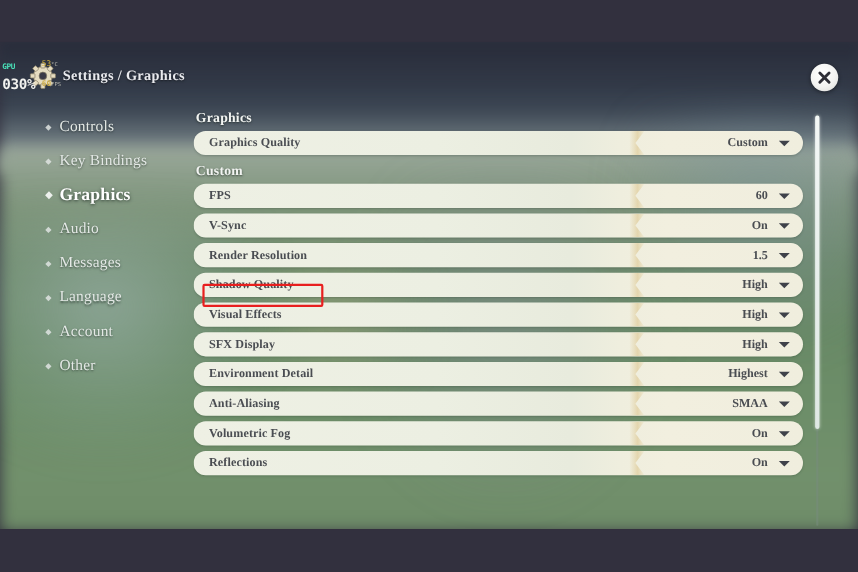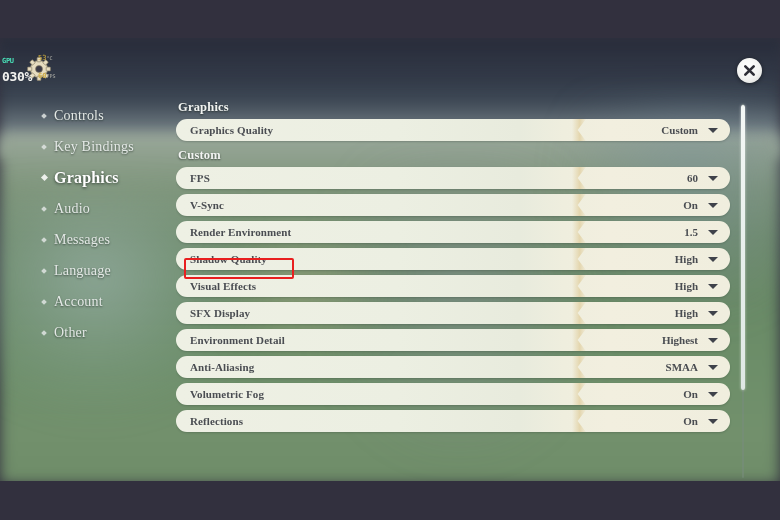--- a/index.html
+++ b/index.html
@@ -371,20 +371,21 @@
             <rect x="7.2" y="-1.9" width="4.2" height="3.8" rx="0.6"></rect>
             <rect x="-1.9" y="-11.4" width="3.8" height="4.2" rx="0.6" transform="rotate(45)"></rect>
             <rect x="-1.9" y="7.2" width="3.8" height="4.2" rx="0.6" transform="rotate(45)"></rect>
             <rect x="-11.4" y="-1.9" width="4.2" height="3.8" rx="0.6" transform="rotate(45)"></rect>
             <rect x="7.2" y="-1.9" width="4.2" height="3.8" rx="0.6" transform="rotate(45)"></rect>
           </g>
           <circle r="3.5" fill="#3b3a46" stroke="#8a8168" stroke-width="0.6"></circle>
         </g>
       </svg>
     </span>
+    <div class="header-title">Settings / Graphics</div>
   </div>
 
   <div class="close-btn">
     <svg width="17" height="17" viewBox="0 0 17 17">
       <path d="M4.3 4.3 L12.7 12.7 M12.7 4.3 L4.3 12.7" stroke="#2e2e36" stroke-width="2.6" stroke-linecap="round"></path>
     </svg>
   </div>
 
   <nav class="sidebar" id="sidebar">
       <div class="nav-item">
@@ -437,21 +438,21 @@
         <span class="row-chevron"></span>
       </div>
       <div class="row">
         <span class="row-notch"></span>
         <span class="row-label">V-Sync</span>
         <span class="row-value">On</span>
         <span class="row-chevron"></span>
       </div>
       <div class="row">
         <span class="row-notch"></span>
-        <span class="row-label">Render Environment</span>
+        <span class="row-label">Render Resolution</span>
         <span class="row-value">1.5</span>
         <span class="row-chevron"></span>
       </div>
       <div class="row">
         <span class="row-notch"></span>
         <span class="row-label">Shadow Quality</span>
         <span class="row-value">High</span>
         <span class="row-chevron"></span>
       </div>
       <div class="row">

